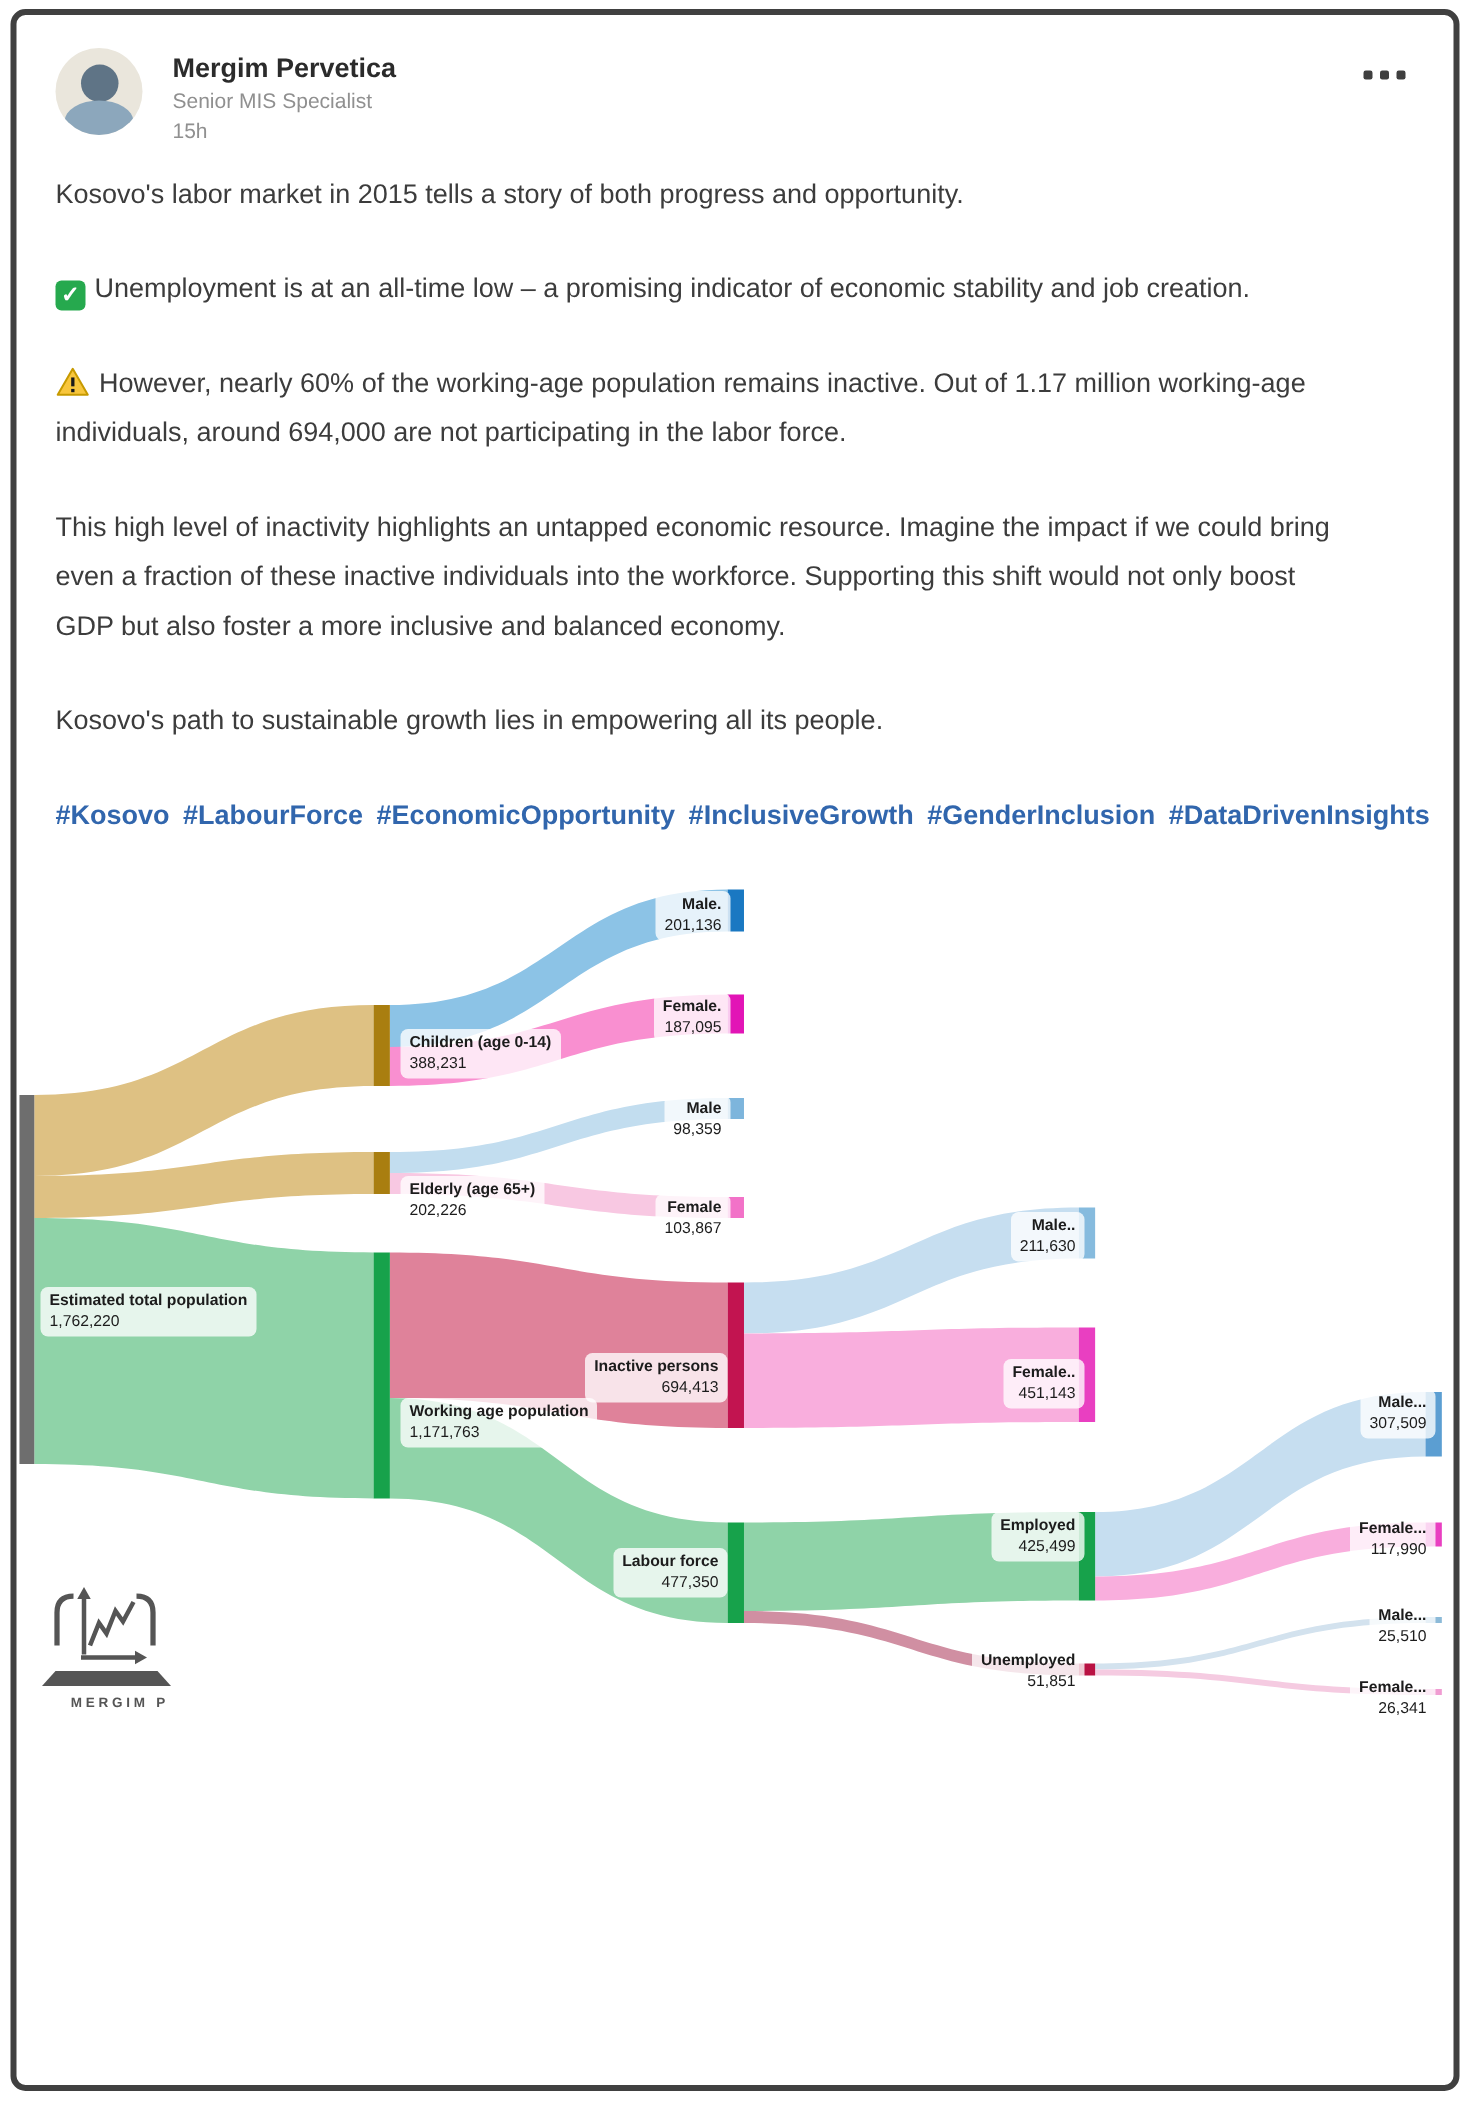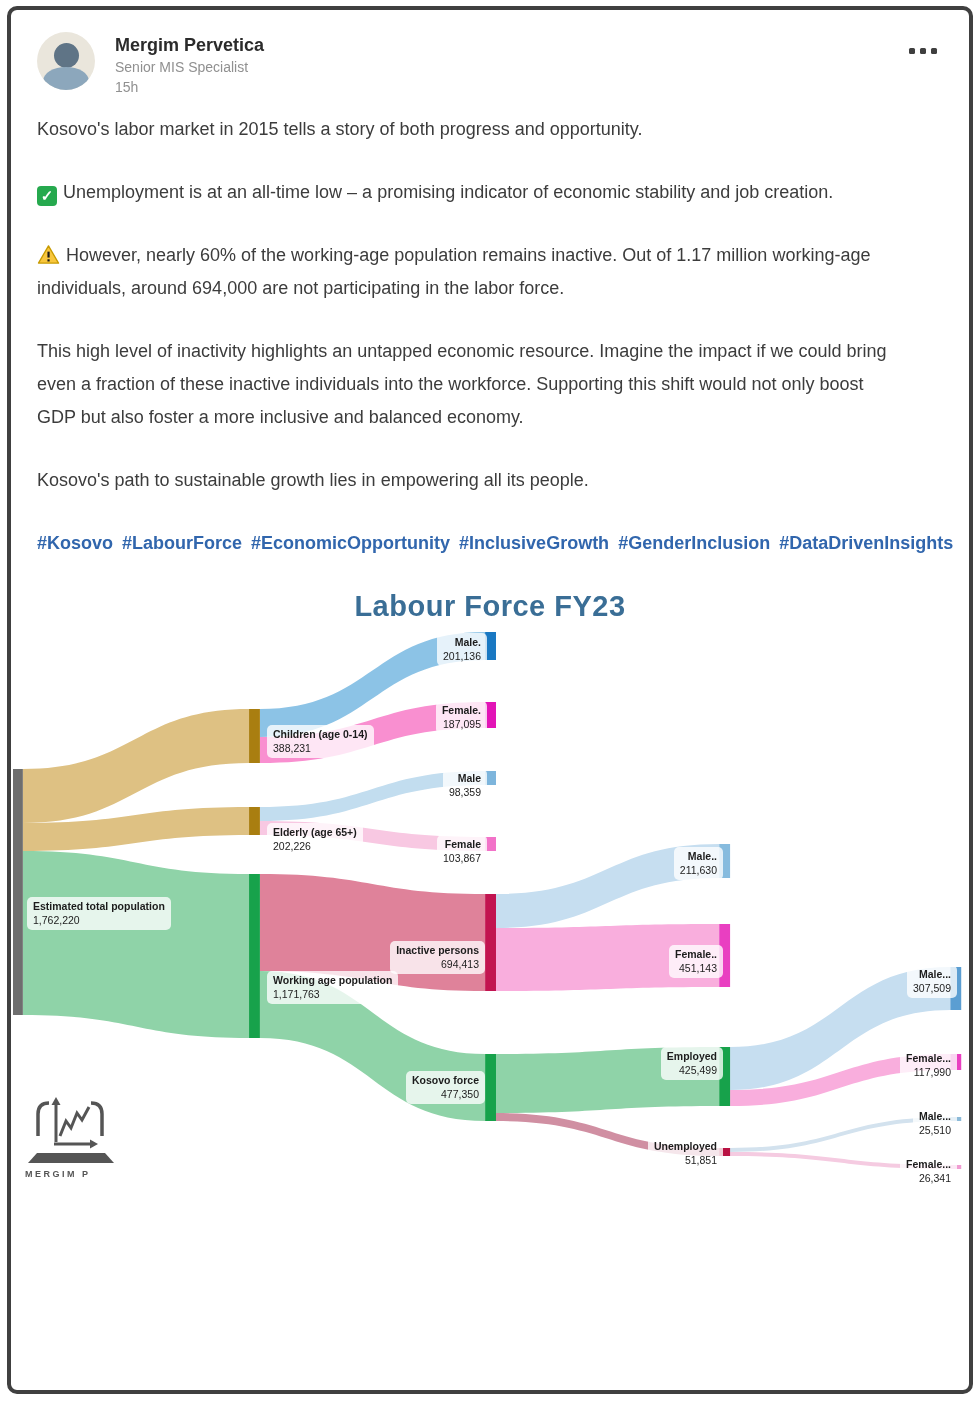--- a/index.html
+++ b/index.html
@@ -22,21 +22,21 @@
   .tags{max-width:820px;}
   .tags span{color:#3166ad;font-weight:bold;margin-right:9px;cursor:pointer;font-size:18px;line-height:33px;}
   
   .ctitle{text-align:center;font-size:29px;font-weight:bold;color:#3a6e96;letter-spacing:.5px;margin:8px 0 6px 0;}
   .sankey{position:relative;width:968px;height:575px;margin:0 -26px;}
   .sankey svg{display:block;}
   .chip{position:absolute;background:rgba(255,255,255,.78);border-radius:5px;padding:3px 6px;font-size:10.5px;line-height:1.3;color:#1c1c1c;white-space:nowrap;}
   .chip .nm{font-weight:bold;display:block;}
   .chip .num{display:block;}
   .chip.r{text-align:right;}
-  .logo{position:absolute;left:14px;top:462px;width:110px;color:#555;}
+  .logo{position:absolute;left:14px;top:462px;width:110px;text-align:center;color:#555;}
   .logotxt{font-size:9px;font-weight:bold;letter-spacing:2.5px;margin-top:2px;color:#555;}
 </style>
 </head>
 <body>
 
 <div class="card">
 
   <div class="header">
     <div class="avatar">
       <div class="av-head"></div>
@@ -62,21 +62,20 @@
           <rect x="10.9" y="16" width="2.3" height="2.3" fill="#1a1a1a"></rect>
         </svg><span>However, nearly 60% of the working-age population remains inactive. Out of 1.17 million working-age individuals, around 694,000 are not participating in the labor force.</span>
     </p>
     <p>This high level of inactivity highlights an untapped economic resource. Imagine the impact if we could bring even a fraction of these inactive individuals into the workforce. Supporting this shift would not only boost GDP but also foster a more inclusive and balanced economy.</p>
     <p>Kosovo's path to sustainable growth lies in empowering all its people.</p>
     <p class="tags">
       <span>#Kosovo</span><span>#LabourForce</span><span>#EconomicOpportunity</span><span>#InclusiveGrowth</span><span>#GenderInclusion</span><span>#DataDrivenInsights</span>
     </p>
   </div>
 
-  <div class="ctitle">Labour Force FY23</div>
 
   <div class="sankey">
     <svg width="968" height="575" viewBox="0 0 980 575" preserveAspectRatio="none">
 
       <path d="M12,140 C126,140 126,80 241,80 L241,134 C126,134 126,194 12,194 Z" fill="#dec183"></path>
       <path d="M12,194 C126,194 126,178 241,178 L241,206 C126,206 126,222 12,222 Z" fill="#dec183"></path>
       <path d="M12,222 C126,222 126,245 241,245 L241,409 C126,409 126,386 12,386 Z" fill="#8fd3a8"></path>
       <path d="M252,80 C366,80 366,3 480,3 L480,31 C366,31 366,108 252,108 Z" fill="#8cc3e6"></path>
       <path d="M252,108 C366,108 366,73 480,73 L480,99 C366,99 366,134 252,134 Z" fill="#f98fd0"></path>
       <path d="M252,178 C366,178 366,142 480,142 L480,156 C366,156 366,192 252,192 Z" fill="#c2ddef"></path>
@@ -142,21 +141,21 @@
       </div>
     <div class="chip" style="left:256px;top:342px;">
         <span class="nm">Working age population</span>
         <span class="num">1,171,763</span>
       </div>
     <div class="chip r" style="right:494px;top:312px;">
         <span class="nm">Inactive persons</span>
         <span class="num">694,413</span>
       </div>
     <div class="chip r" style="right:494px;top:442px;">
-        <span class="nm">Kosovo force</span>
+        <span class="nm">Labour force</span>
         <span class="num">477,350</span>
       </div>
     <div class="chip r" style="right:256px;top:218px;">
         <span class="nm">Male..</span>
         <span class="num">211,630</span>
       </div>
     <div class="chip r" style="right:256px;top:316px;text-align:right;">
         <span class="nm">Female..</span>
         <span class="num">451,143</span>
       </div>

